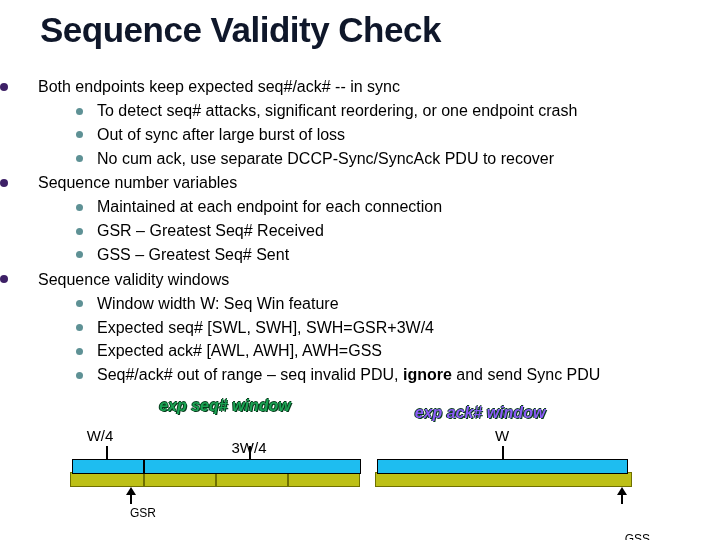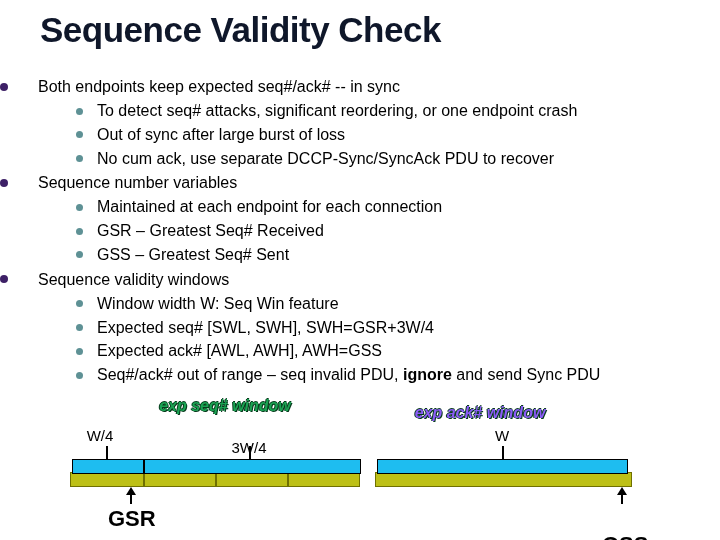--- a/index.html
+++ b/index.html
@@ -46,21 +46,21 @@
   .bar-bottom { position:absolute; height:15px; border:1px solid #6f7000; }
   .bar-divider { position:absolute; top:0; bottom:0; width:2px; }
   .bar-top .bar-divider { background:#000; }
   .bar-bottom .bar-divider { background:#6f7000; }
   .arrow-stem { position:absolute; width:2px; height:11px; background:#000; }
   .arrow-head {
     position:absolute; width:0; height:0;
     border-left:5px solid transparent; border-right:5px solid transparent;
     border-bottom:8px solid #000;
   }
-  .marker-label { position:absolute; font-size:22px; text-align:left; white-space:nowrap;font-weight:bold; }
+  .marker-label { position:absolute; font-size:12px; text-align:right; white-space:nowrap; }
 </style>
 </head>
 <body>
 
 <div class="slide">
 
   <div class="title" style="color: #0f172a;">Sequence Validity Check</div>
 
   <div class="content">
 

